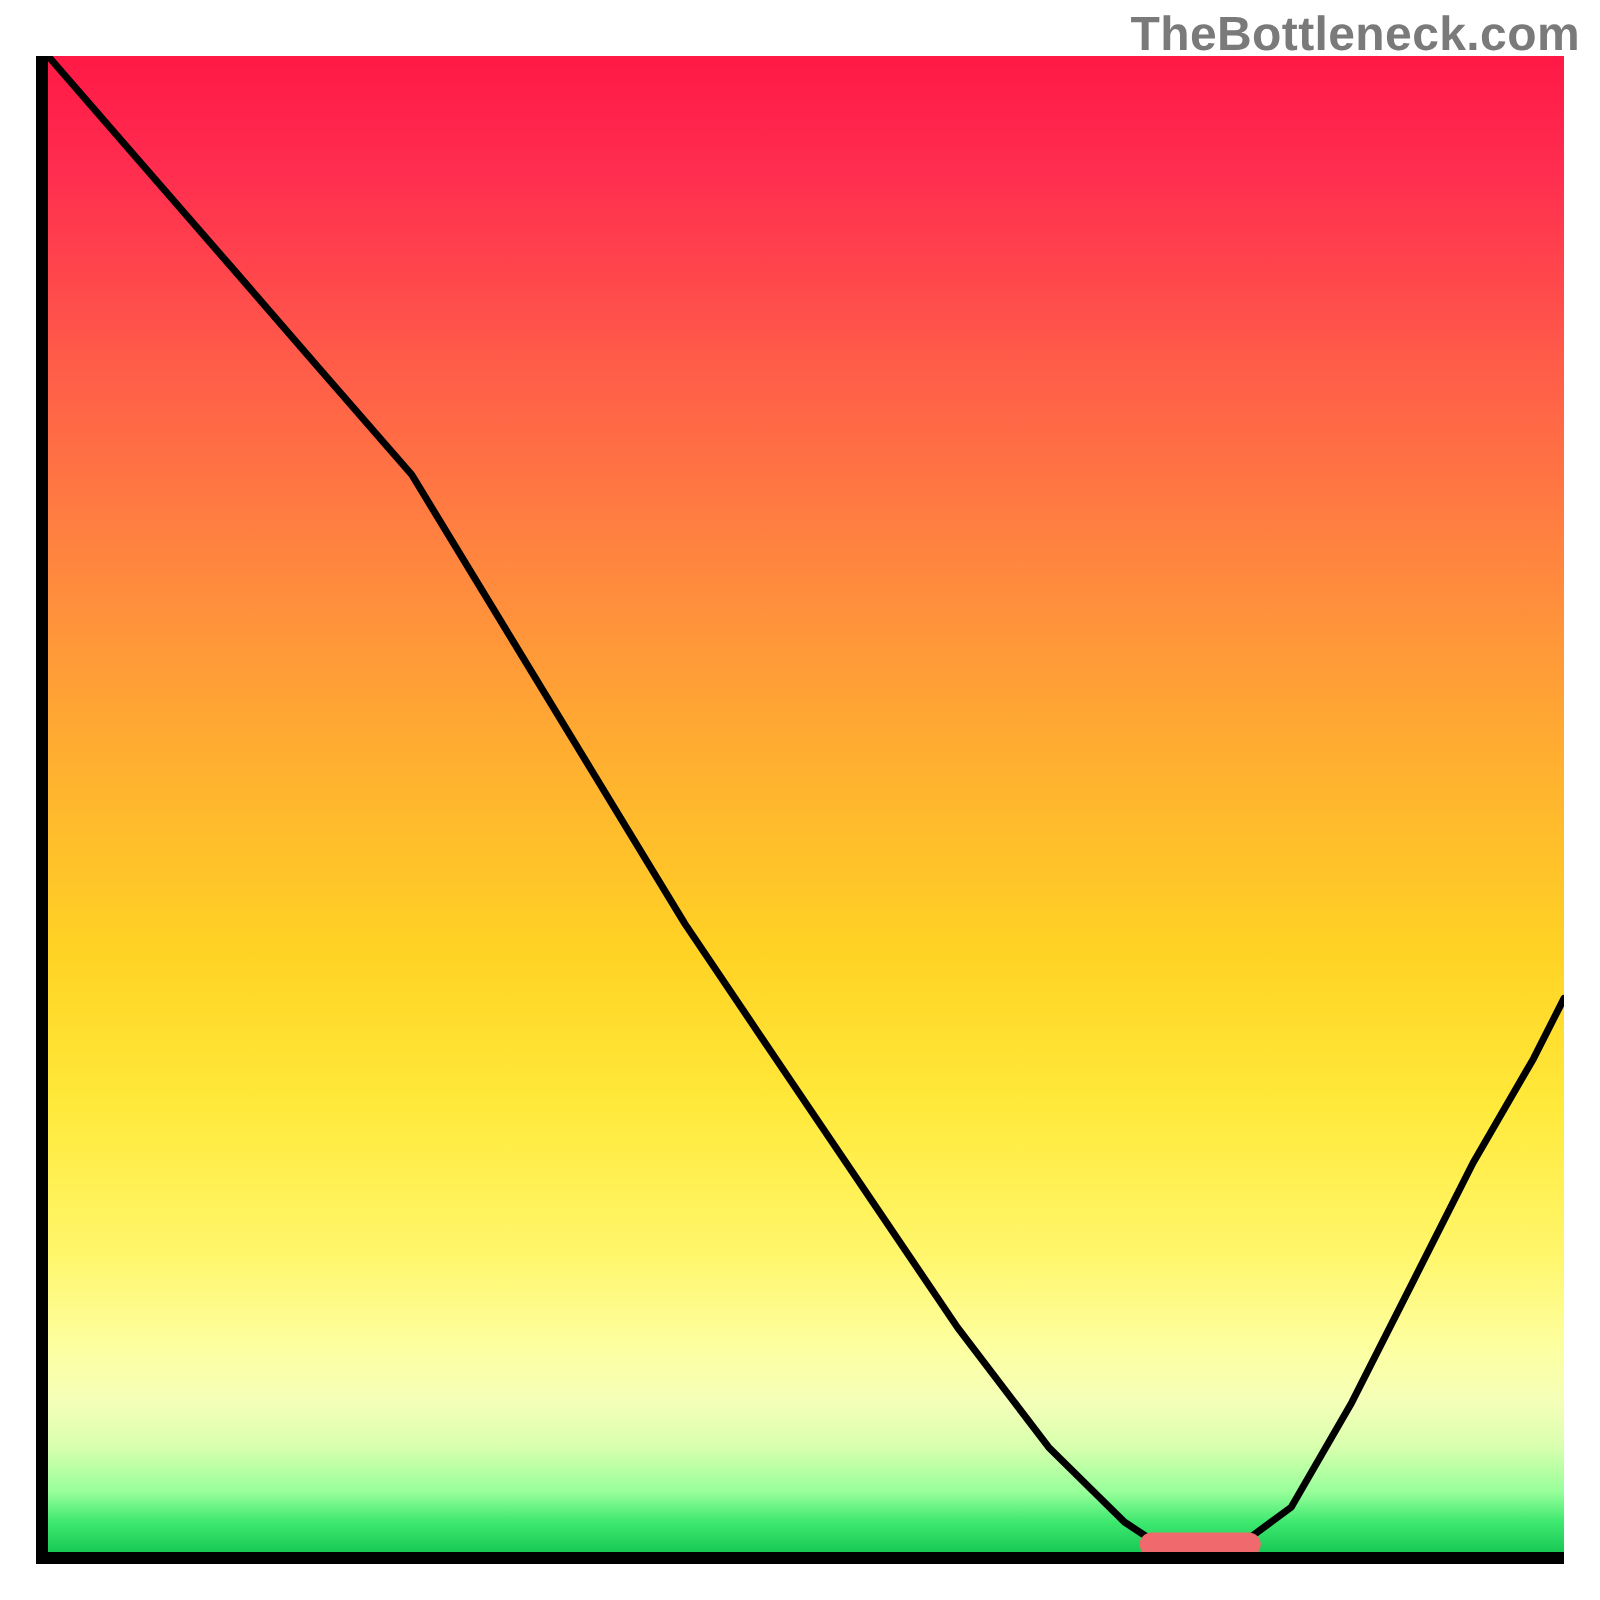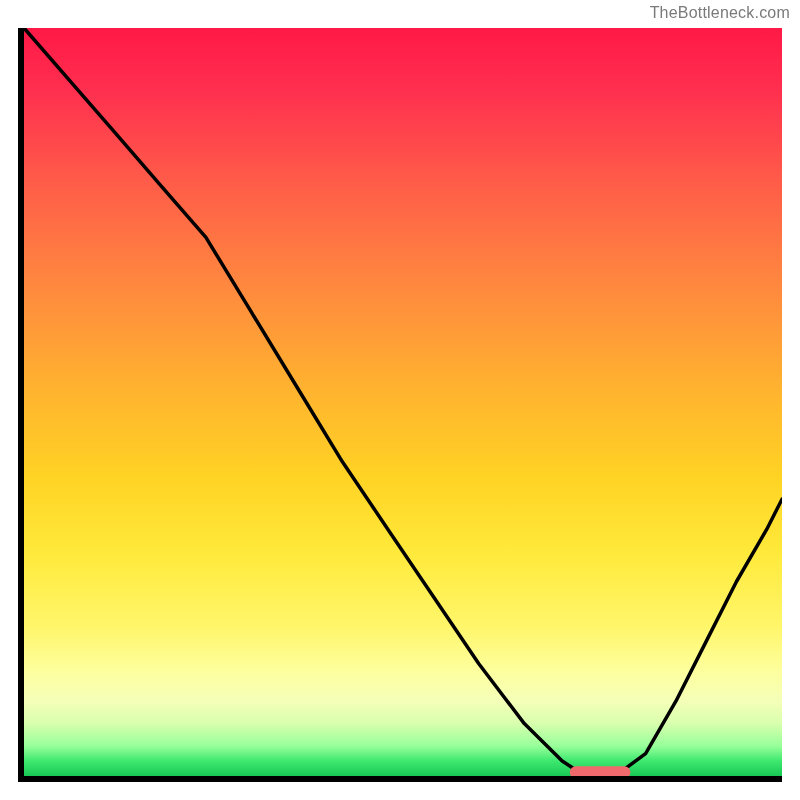--- a/index.html
+++ b/index.html
@@ -13,22 +13,22 @@
   }
   .container {
     position: relative;
     width: 800px;
     height: 800px;
   }
   .watermark {
     position: absolute;
     top: 4px;
     right: 10px;
-    font-size: 16px;
-    font-weight: 400;
+    font-size: 24px;
+    font-weight: 700;
     color: #7a7a7a;
     letter-spacing: 0.2px;
     z-index: 5;
   }
   .plot-frame {
     position: absolute;
     left: 18px;
     top: 28px;
     width: 764px;
     height: 754px;

